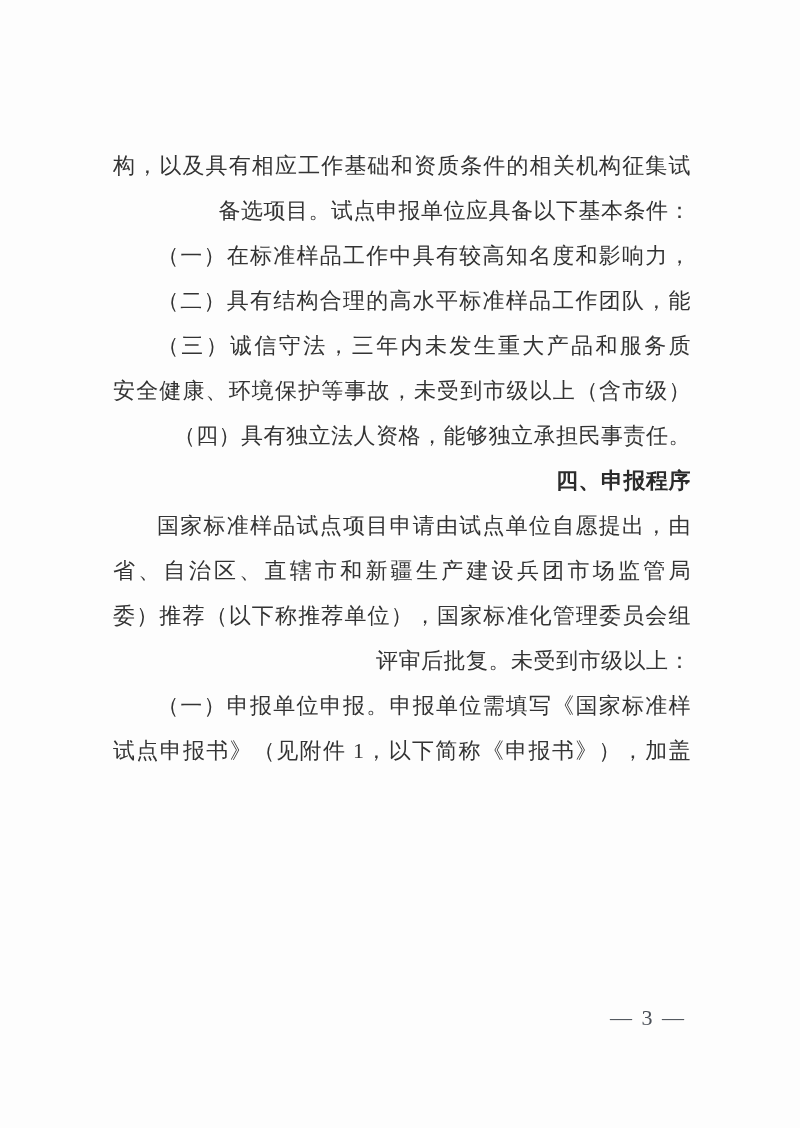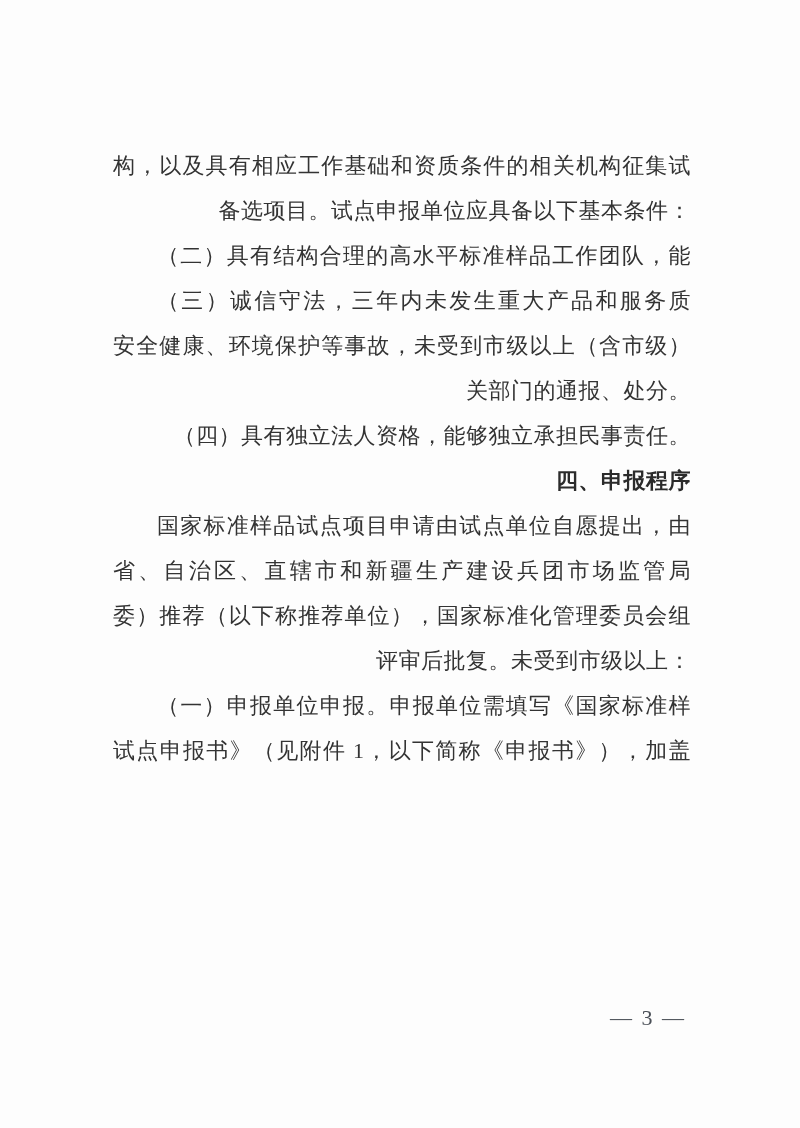--- a/index.html
+++ b/index.html
@@ -52,24 +52,24 @@
     letter-spacing: 2px;
   }
 </style>
 </head>
 <body>
 
 <div class="page">
   <div class="content">
     <div class="line just">构，以及具有相应工作基础和资质条件的相关机构征集试点</div>
     <div class="line">备选项目。试点申报单位应具备以下基本条件：</div>
+    <div class="line ind just">（一）在标准样品工作中具有较高知名度和影响力，</div>
     <div class="line ind just">（二）具有结构合理的高水平标准样品工作团队，能够</div>
     <div class="line ind just">（三）诚信守法，三年内未发生重大产品和服务质量、</div>
     <div class="line just">安全健康、环境保护等事故，未受到市级以上（含市级）相</div>
-    <div class="line">关部门的通报、处分。</div>
     <div class="line ind">（四）具有独立法人资格，能够独立承担民事责任。</div>
     <div class="line ind head">四、申报程序</div>
     <div class="line ind just">国家标准样品试点项目申请由试点单位自愿提出，由各</div>
     <div class="line just">省、自治区、直辖市和新疆生产建设兵团市场监管局（厅、</div>
     <div class="line just">委）推荐（以下称推荐单位），国家标准化管理委员会组织</div>
     <div class="line">评审后批复。未受到市级以上：</div>
     <div class="line ind just">（一）申报单位申报。申报单位需填写《国家标准样品</div>
     <div class="line just">试点申报书》（见附件 1，以下简称《申报书》），加盖申</div>
   </div>
   <div class="page-number">— 3 —</div>

